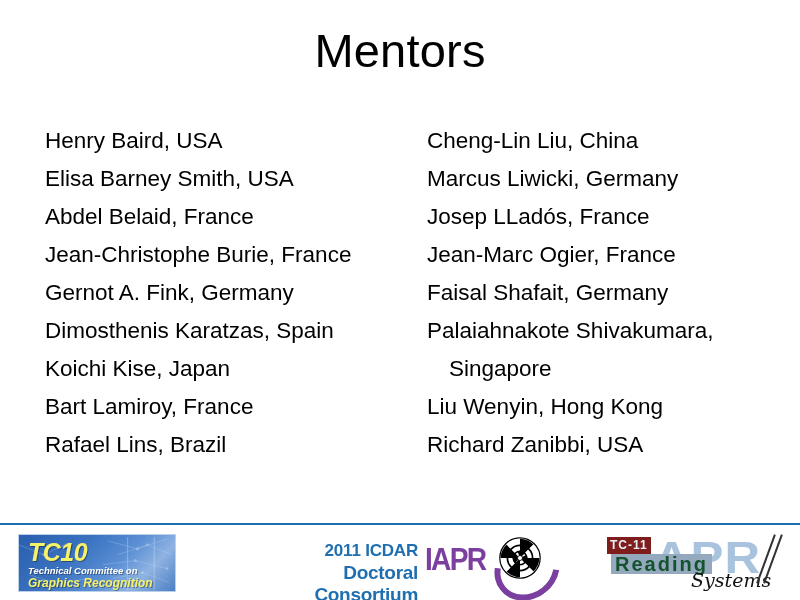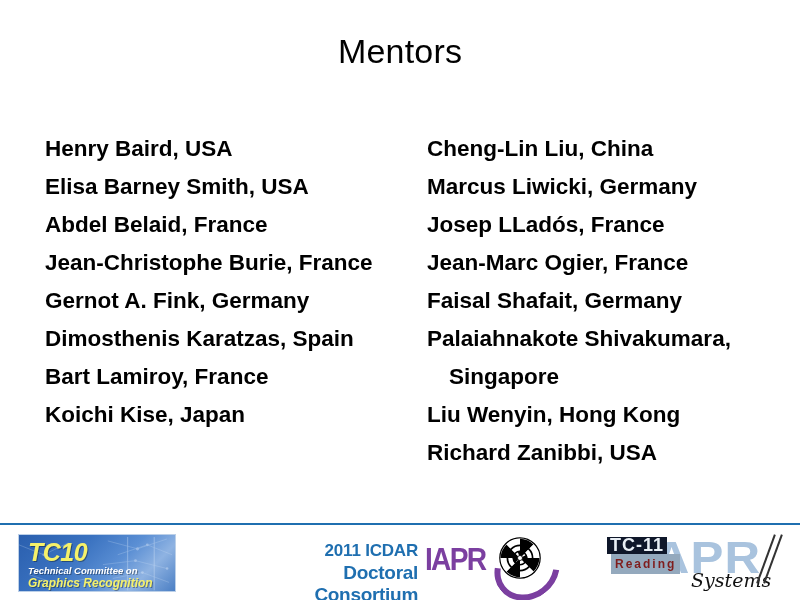--- a/index.html
+++ b/index.html
@@ -16,39 +16,38 @@
     position: relative;
   }
 
   
   #slide-title {
     position: absolute;
     top: 22px;
     left: 0;
     width: 800px;
     text-align: center;
-    font-size: 34px;
+    font-size: 47px;
     line-height: 58px;
     font-weight: normal;
     letter-spacing: 0.2px;
     color: #000000;
   }
 
   
   #mentor-columns {
     position: absolute;
     top: 118px;
     left: 0;
     width: 800px;
     height: 395px;
   }
   .mentor-column {
     position: absolute;
-    top: 12px;
-    font-weight: bold;
+    top: 4px;
   }
   #mentor-column-left  { left: 45px;  width: 380px; }
   #mentor-column-right { left: 427px; width: 370px; }
 
   .mentor-item {
     font-size: 22.5px;
     line-height: 38px;
     color: #000000;
     white-space: nowrap;
   }
@@ -202,35 +201,35 @@
     color: #A9C3DE;
     letter-spacing: 1px;
     transform: scaleX(1.12);
     transform-origin: left top;
   }
   #logo-tc11 .tc11-box1 {
     position: absolute;
     left: 2px;
     top: 6px;
     padding: 0 3px;
-    background: #0f172a;
+    background: #7f1d1d;
     color: #E9EFF5;
-    font-size: 18px;
+    font-size: 12px;
     font-weight: bold;
     letter-spacing: 1px;
     line-height: 17px;
   }
   #logo-tc11 .tc11-box2 {
     position: absolute;
     left: 6px;
     top: 23px;
     padding: 0 4px;
     background: #94A9BD;
-    color: #7f1d1d;
-    font-size: 12px;
+    color: #14532d;
+    font-size: 20px;
     font-weight: bold;
     letter-spacing: 2px;
     line-height: 20px;
   }
   #logo-tc11 .tc11-script {
     position: absolute;
     left: 86px;
     top: 38px;
     font-family: "DejaVu Serif", serif;
     font-style: italic;
@@ -263,22 +262,23 @@
 
 <div id="mentor-columns">
 
   <div class="mentor-column" id="mentor-column-left">
     <div class="mentor-item">Henry Baird, USA</div>
     <div class="mentor-item">Elisa Barney Smith, USA</div>
     <div class="mentor-item">Abdel Belaid, France</div>
     <div class="mentor-item">Jean-Christophe Burie, France</div>
     <div class="mentor-item">Gernot A. Fink, Germany</div>
     <div class="mentor-item">Dimosthenis Karatzas, Spain</div>
+    <div class="mentor-item">Koichi Kise, Japan</div>
     <div class="mentor-item">Bart Lamiroy, France</div>
-    <div class="mentor-item">Koichi Kise, Japan</div>
+    <div class="mentor-item">Rafael Lins, Brazil</div>
   </div>
 
   <div class="mentor-column" id="mentor-column-right">
     <div class="mentor-item">Cheng-Lin Liu, China</div>
     <div class="mentor-item">Marcus Liwicki, Germany</div>
     <div class="mentor-item">Josep LLadós, France</div>
     <div class="mentor-item">Jean-Marc Ogier, France</div>
     <div class="mentor-item">Faisal Shafait, Germany</div>
     <div class="mentor-item wrapped">
       <span class="first-line">Palaiahnakote Shivakumara,</span>

